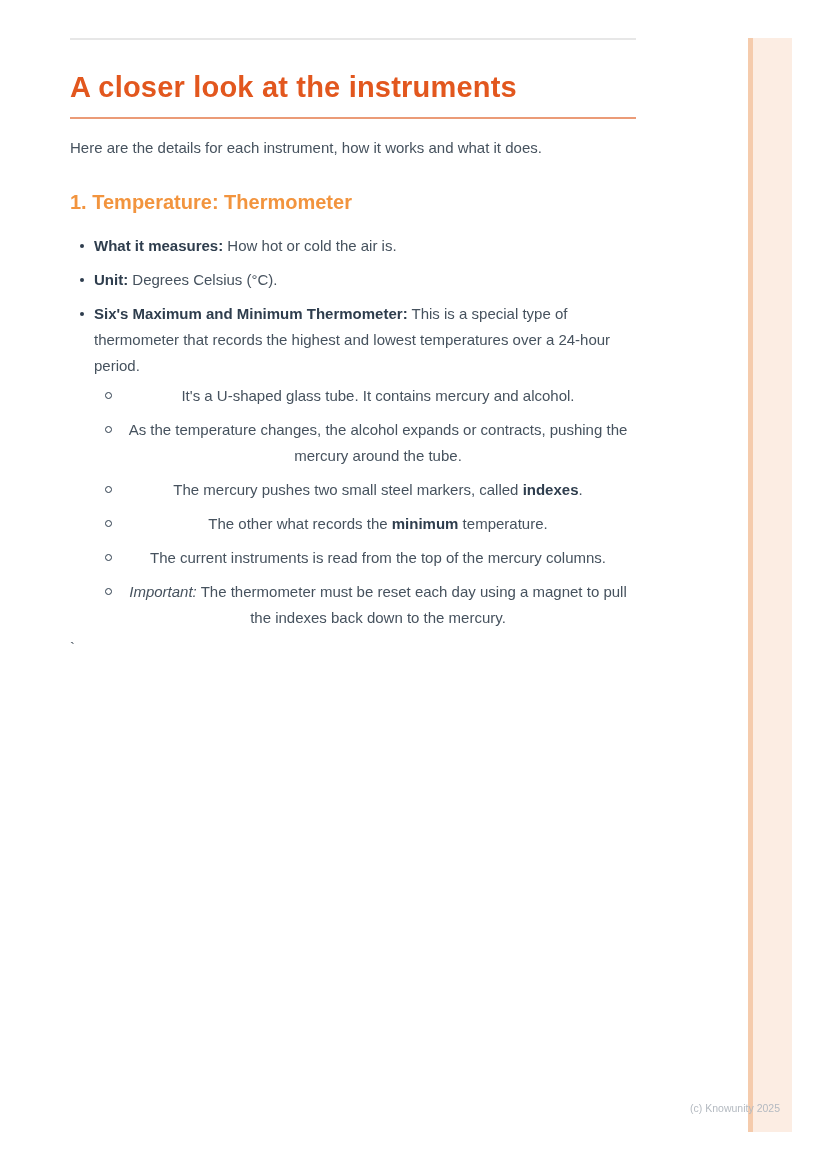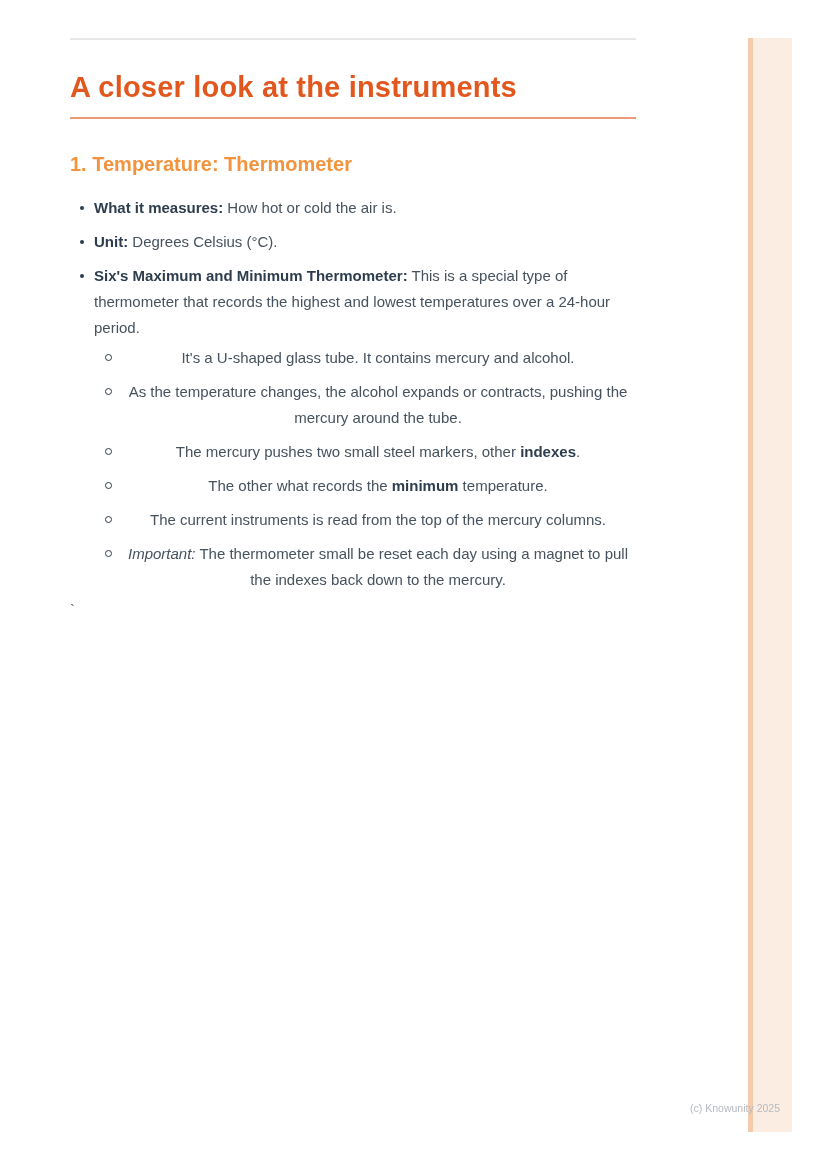--- a/index.html
+++ b/index.html
@@ -83,33 +83,34 @@
 
   <div class="side-stripe"></div>
 
   <div class="content">
     <div class="top-rule"></div>
 
     <h1 class="page-title">A closer look at the instruments</h1>
 
     <div class="title-rule"></div>
 
+    <p class="intro">Here are the details for each instrument, how it works and what it does.</p>
 
     <h2 class="section-heading">1. Temperature: Thermometer</h2>
 
     <ul class="main-list" id="bullet-list">
         <li><span class="marker"></span><span class="seg-bold">What it measures:</span><span> How hot or cold the air is.</span></li>
         <li><span class="marker"></span><span class="seg-bold">Unit:</span><span> Degrees Celsius (°C).</span></li>
         <li><span class="marker"></span><span class="seg-bold">Six's Maximum and Minimum Thermometer:</span><span> This is a special type of thermometer that records the highest and lowest temperatures over a 24-hour period.</span><ul class="sub-list">
             <li><span class="marker"></span><span>It's a U-shaped glass tube. It contains mercury and alcohol.</span></li>
             <li><span class="marker"></span><span>As the temperature changes, the alcohol expands or contracts, pushing the mercury around the tube.</span></li>
-            <li><span class="marker"></span><span>The mercury pushes two small steel markers, other </span><span class="seg-bold">indexes</span><span>.</span></li>
+            <li><span class="marker"></span><span>The mercury pushes two small steel markers, called </span><span class="seg-bold">indexes</span><span>.</span></li>
             <li><span class="marker"></span><span>The other what records the </span><span class="seg-bold">minimum</span><span> temperature.</span></li>
             <li><span class="marker"></span><span>The current instruments is read from the top of the mercury columns.</span></li>
-            <li><span class="marker"></span><span class="seg-italic">Important:</span><span> The thermometer small be reset each day using a magnet to pull the indexes back down to the mercury.</span></li>
+            <li><span class="marker"></span><span class="seg-italic">Important:</span><span> The thermometer must be reset each day using a magnet to pull the indexes back down to the mercury.</span></li>
           </ul></li>
       </ul>
 
     <p class="stray">`</p>
   </div>
 
   <div class="footer-credit">(c) Knowunity 2025</div>
 
 </div>
 

